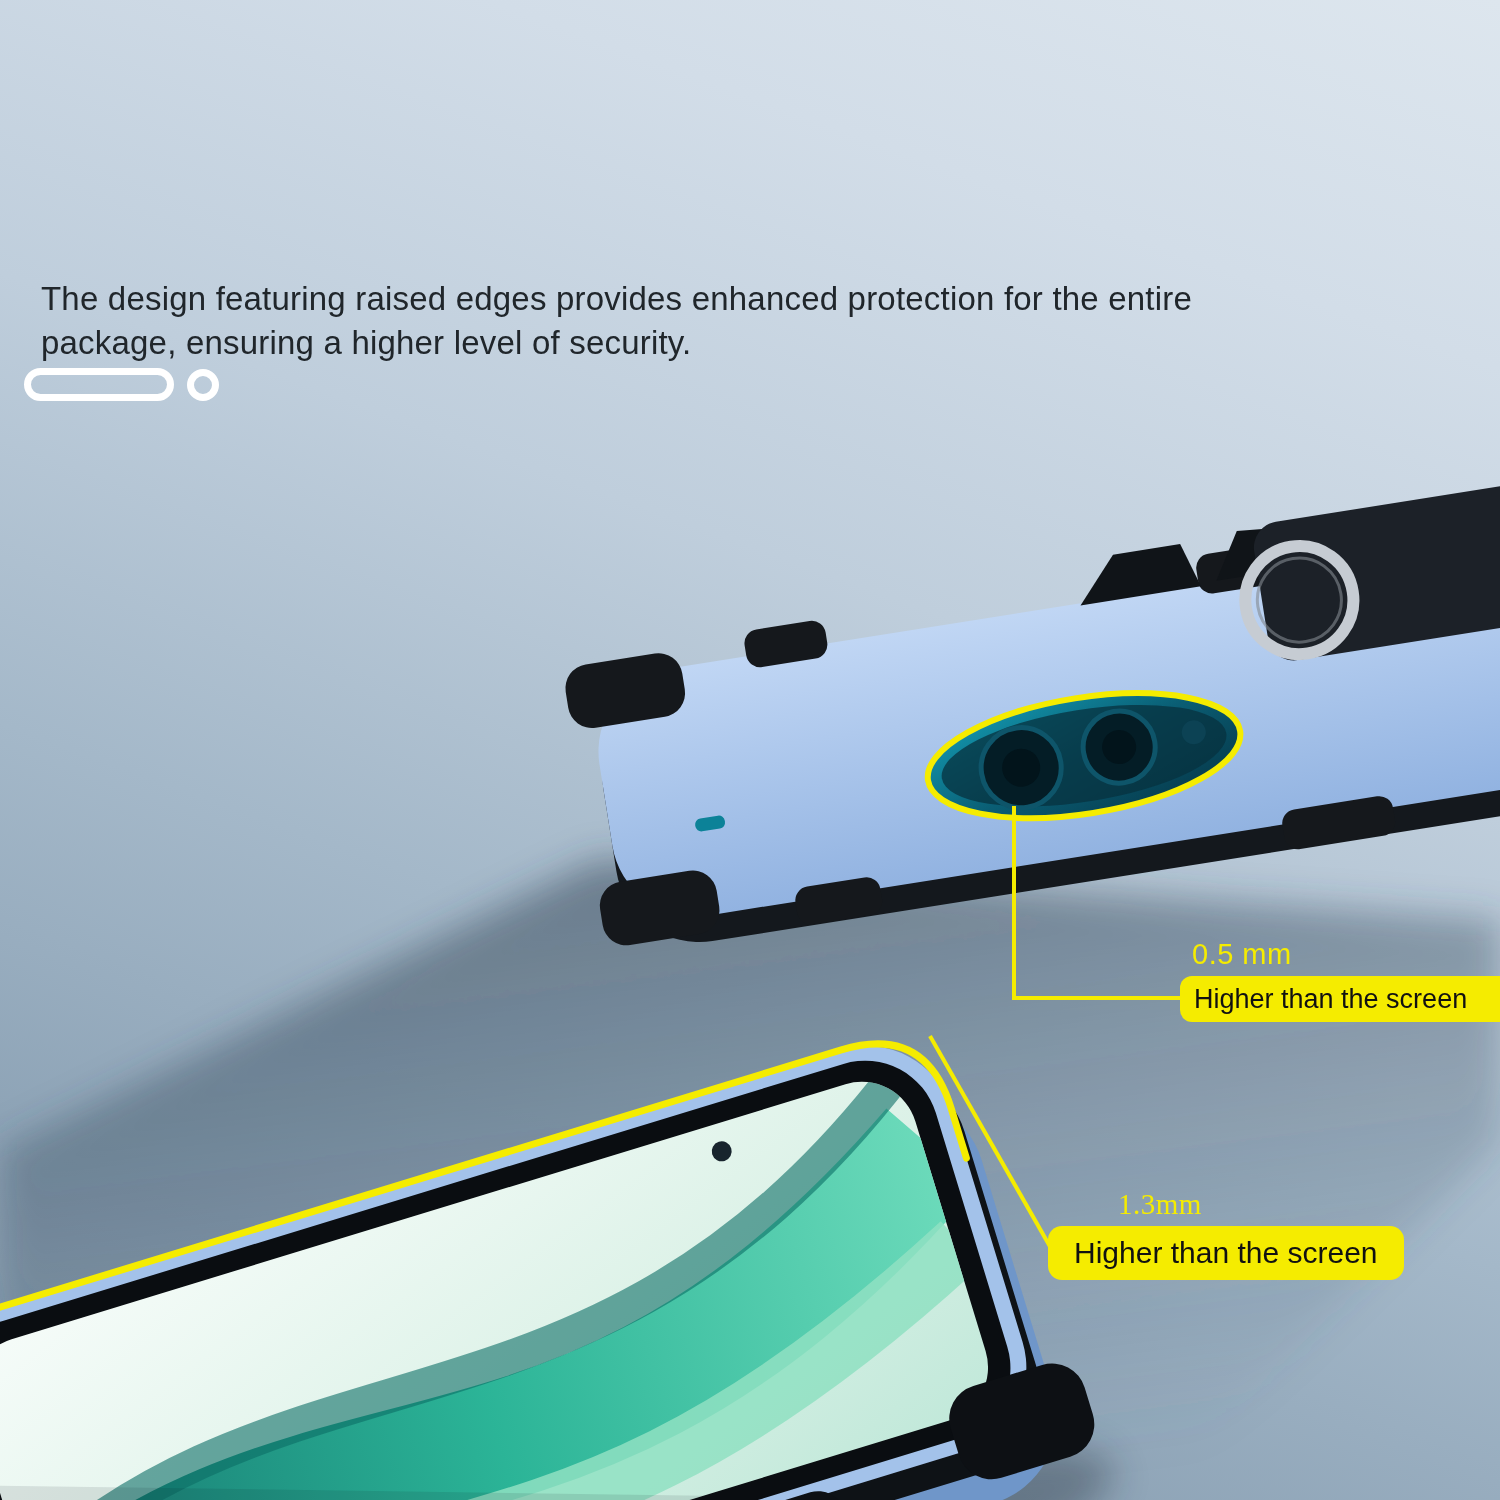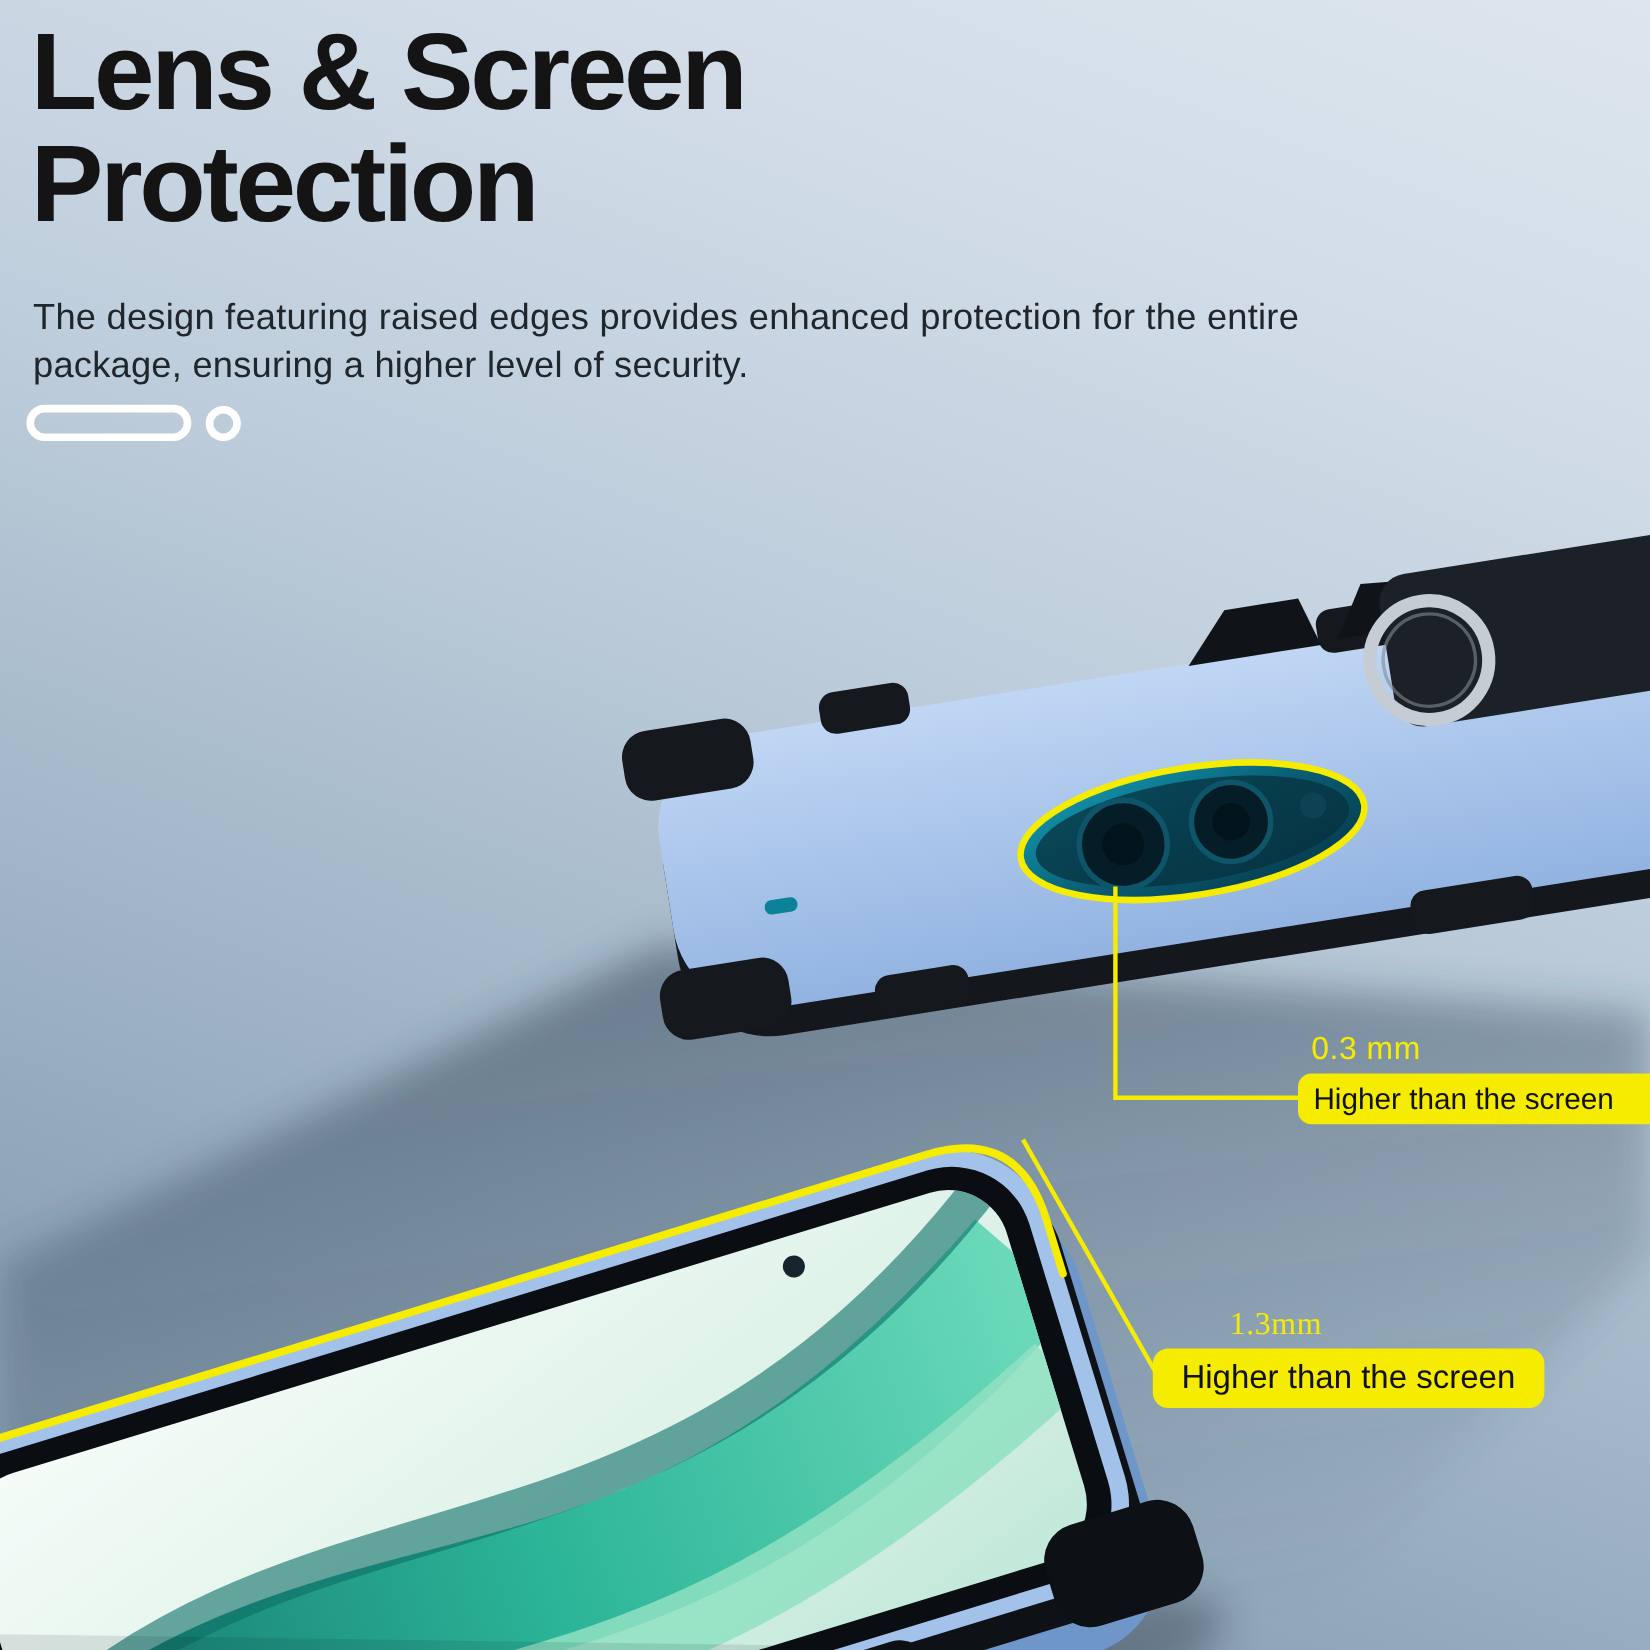--- a/index.html
+++ b/index.html
@@ -8,21 +8,21 @@
     position:relative; width:1500px; height:1500px; overflow:hidden;
     background:linear-gradient(200deg,#dde6ee 0%, #d2dde8 18%, #bfcedc 40%, #a4b8c9 62%, #8da3b6 82%, #7f95a8 100%);
   }
   .scene{position:absolute; left:0; top:0; width:1500px; height:1500px; z-index:1;}
   .heading{
     position:absolute; left:28px; top:14px; z-index:3;
     font-size:99px; font-weight:bold; line-height:1.03; letter-spacing:-3px; color:#141414;
   }
   .desc{
     position:absolute; left:30px; top:266px; width:1190px; z-index:3;
-    font-size:33px; line-height:1.33; color:#20262b; letter-spacing:0.2px; margin:0;
+    font-size:33px; line-height:1.33; color:#20262b; letter-spacing:0.2px; margin:11px;
   }
   .pagination{position:absolute; left:24px; top:368px; z-index:3; display:flex; align-items:center; gap:13px;}
   .pag-pill{box-sizing:border-box; width:150px; height:33px; border:7px solid #ffffff; border-radius:20px;}
   .pag-dot{box-sizing:border-box; width:32px; height:32px; border:7px solid #ffffff; border-radius:50%;}
   .measure{position:absolute; z-index:3; color:#f5ec00; font-size:29px; font-weight:500; letter-spacing:0.5px;}
   .pill-label{
     position:absolute; z-index:3; background:#f5ec00; color:#111111;
     display:flex; align-items:center; white-space:nowrap;
   }
   #c1-measure{left:1192px; top:938px;}
@@ -121,31 +121,27 @@
         <rect x="436" y="150" width="140" height="96" rx="34"></rect>
         <rect x="-420" y="228" width="120" height="46" rx="22"></rect>
       </g>
       <path d="M -560,-210 L 442,-210 Q 530,-210 530,-122 L 530,-70" fill="none" stroke="#f5ec00" stroke-width="7" stroke-linecap="round"></path>
     </g>
 
     <polyline points="1014,806 1014,998 1182,998" fill="none" stroke="#f5ec00" stroke-width="4"></polyline>
     <line x1="930" y1="1036" x2="1052" y2="1250" stroke="#f5ec00" stroke-width="4"></line>
   </svg>
 
-  <div class="heading">
-    <div>Lens &amp; Screen</div>
-    <div>Protection</div>
-  </div>
 
   <p class="desc">The design featuring raised edges provides enhanced protection for the entire package, ensuring a higher level of security.</p>
 
   <div class="pagination">
     <span class="pag-pill"></span>
     <span class="pag-dot"></span>
   </div>
 
-  <div class="measure" id="c1-measure">0.3 mm</div>
+  <div class="measure" id="c1-measure">0.5 mm</div>
   <div class="pill-label" id="c1-label">Higher than the screen</div>
 
   <div class="measure" id="c2-measure">1.3mm</div>
   <div class="pill-label" id="c2-label">Higher than the screen</div>
 
 </div>
 
 </body></html>

